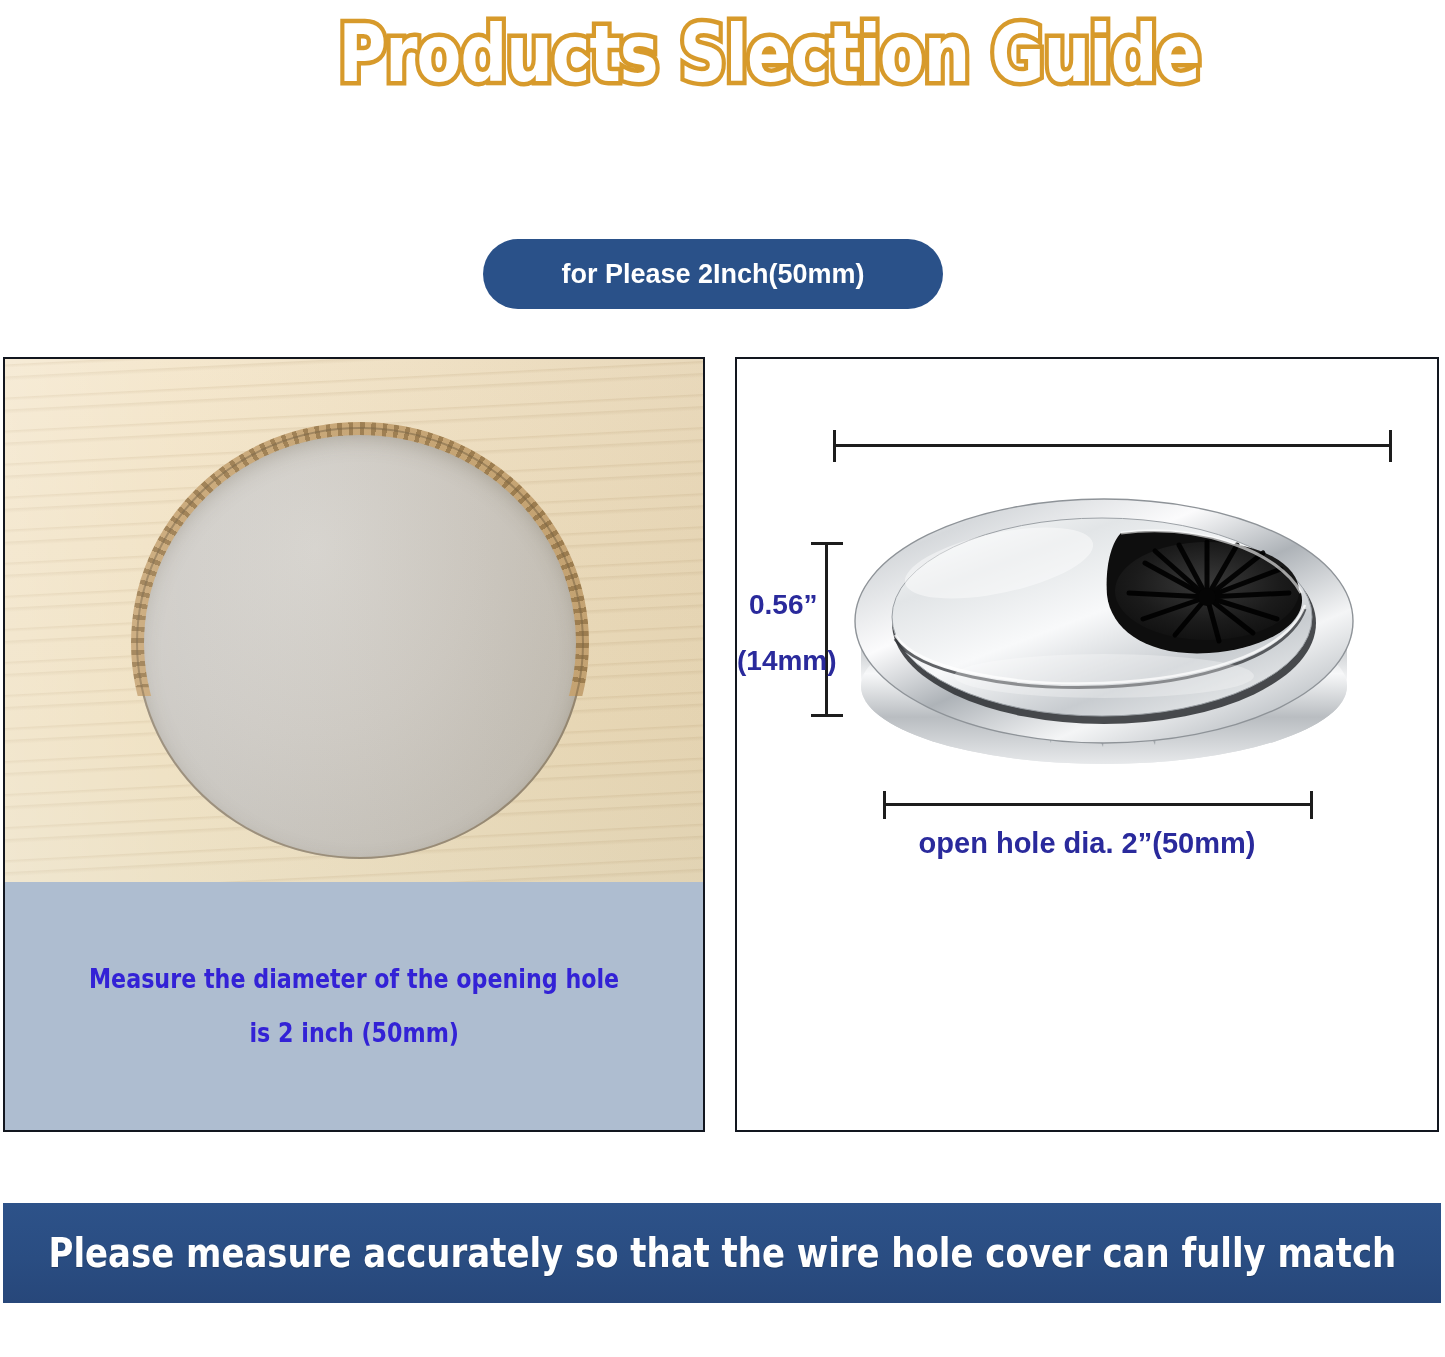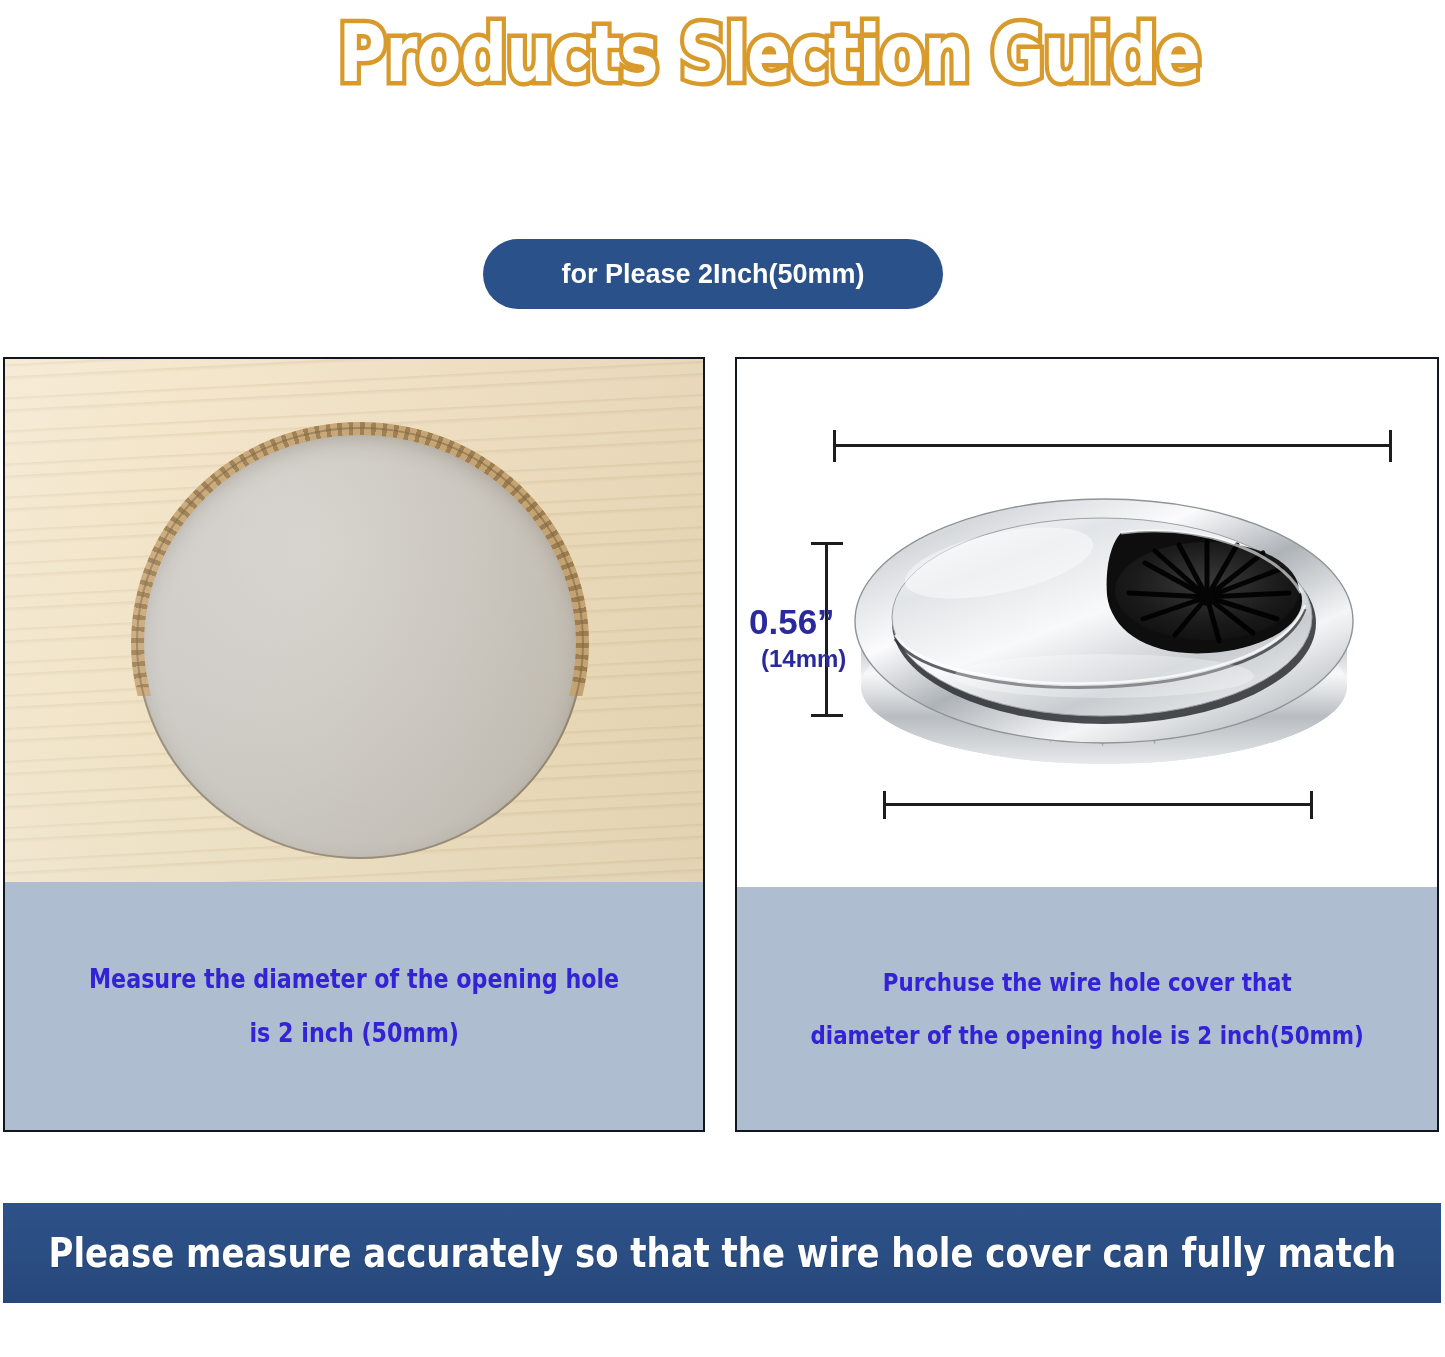--- a/index.html
+++ b/index.html
@@ -262,35 +262,34 @@
     left: 74px;
     width: 32px;
     height: 3px;
     background: #1d1d1d;
   }
   #height-cap-top    { top: 183px; }
   #height-cap-bottom { top: 355px; }
   #height-label-in {
     position: absolute;
     left: 12px;
-    top: 243px;
+    top: 230px;
     color: #2a2a9c;
-    font-size: 35px;
+    font-size: 28px;
     font-weight: bold;
     white-space: nowrap;
   }
   #height-label-mm {
     position: absolute;
     left: 0px;
     top: 286px;
     color: #2a2a9c;
-    font-size: 24px;
-    font-weight: bold;
-    white-space: nowrap;
-    margin-left: 24px;
+    font-size: 28px;
+    font-weight: bold;
+    white-space: nowrap;
   }
 
   
   #bottom-dim-line {
     position: absolute;
     left: 146px;
     top: 444px;
     width: 430px;
     height: 3px;
     background: #1d1d1d;
@@ -481,23 +480,20 @@
       <path d="M46,168 C90,236 420,238 456,138" fill="none" stroke="#2f3236" stroke-width="3" opacity="0.75"></path>
       <path d="M46,164 C90,232 420,234 456,134" fill="none" stroke="#ffffff" stroke-width="2.5" opacity="0.75"></path>
 
       <ellipse cx="150" cy="92" rx="96" ry="30" fill="#ffffff" opacity="0.45" transform="rotate(-12 150 92)"></ellipse>
       <ellipse cx="255" cy="205" rx="150" ry="22" fill="#ffffff" opacity="0.30"></ellipse>
     </svg>
 
     <div id="bottom-dim-line"></div>
     <div id="bottom-cap-left"></div>
     <div id="bottom-cap-right"></div>
+    <div id="bottom-dim-label">open hole dia. 2”(50mm)</div>
   </div>
 
-  <div class="caption-band" id="caption-right">
-    <div class="caption-line">Purchuse the wire hole cover that</div>
-    <div class="caption-line">diameter of the opening hole is 2 inch(50mm)</div>
-  </div>
 </div>
 
 <div id="bottom-banner">
   <span id="bottom-banner-text">Please measure accurately so that the wire hole cover can fully match</span>
 </div>
 
 </body></html>

